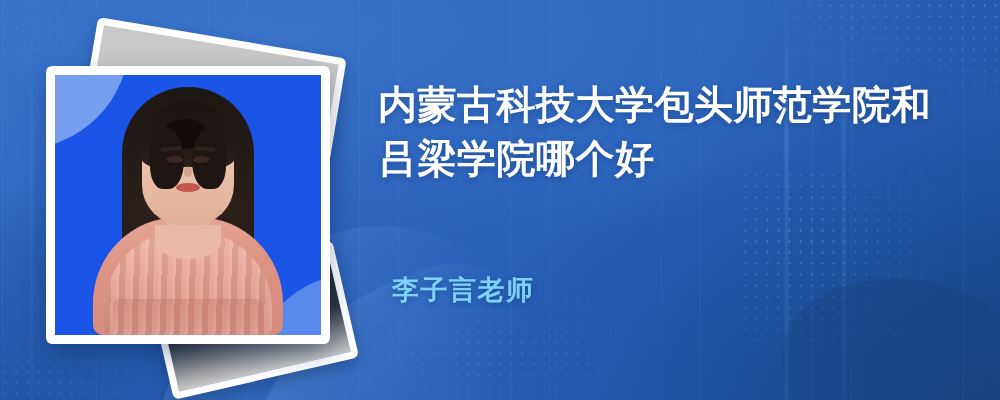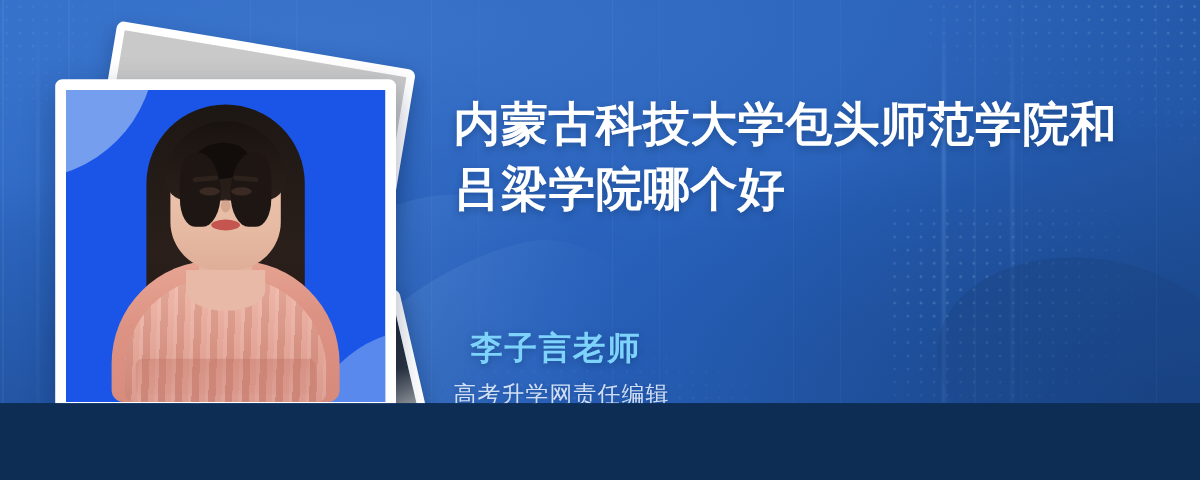--- a/index.html
+++ b/index.html
@@ -1,20 +1,20 @@
 <!DOCTYPE html>
 <html><head>
 <meta charset="utf-8">
 <style>
   html,body{margin:0;padding:0;background:#0d2d55;}
   *{box-sizing:border-box;}
 
   .banner{
     position:relative;
-    width:1000px;height:336px;
+    width:1000px;height:400px;
     overflow:hidden;
     font-family:"Liberation Sans","DejaVu Sans",sans-serif;
     background:#2a62bd;
   }
 
   
   .bg-base{
     position:absolute;inset:0;
     background:
       linear-gradient(118deg,#2f6ac6 0%,#2a62bd 38%,#2760b9 62%,#21539f 100%);
@@ -284,17 +284,16 @@
       </div>
     </div>
 
   </div>
 
   <div class="content">
     <div class="title">内蒙古科技大学包头师范学院和吕梁学院哪个好</div>
 
     <div class="byline">
       <span class="author">李子言老师</span>
-      <span class="role">高考升学网责任编辑</span>
     </div>
   </div>
 
 </div>
 
 </body></html>

